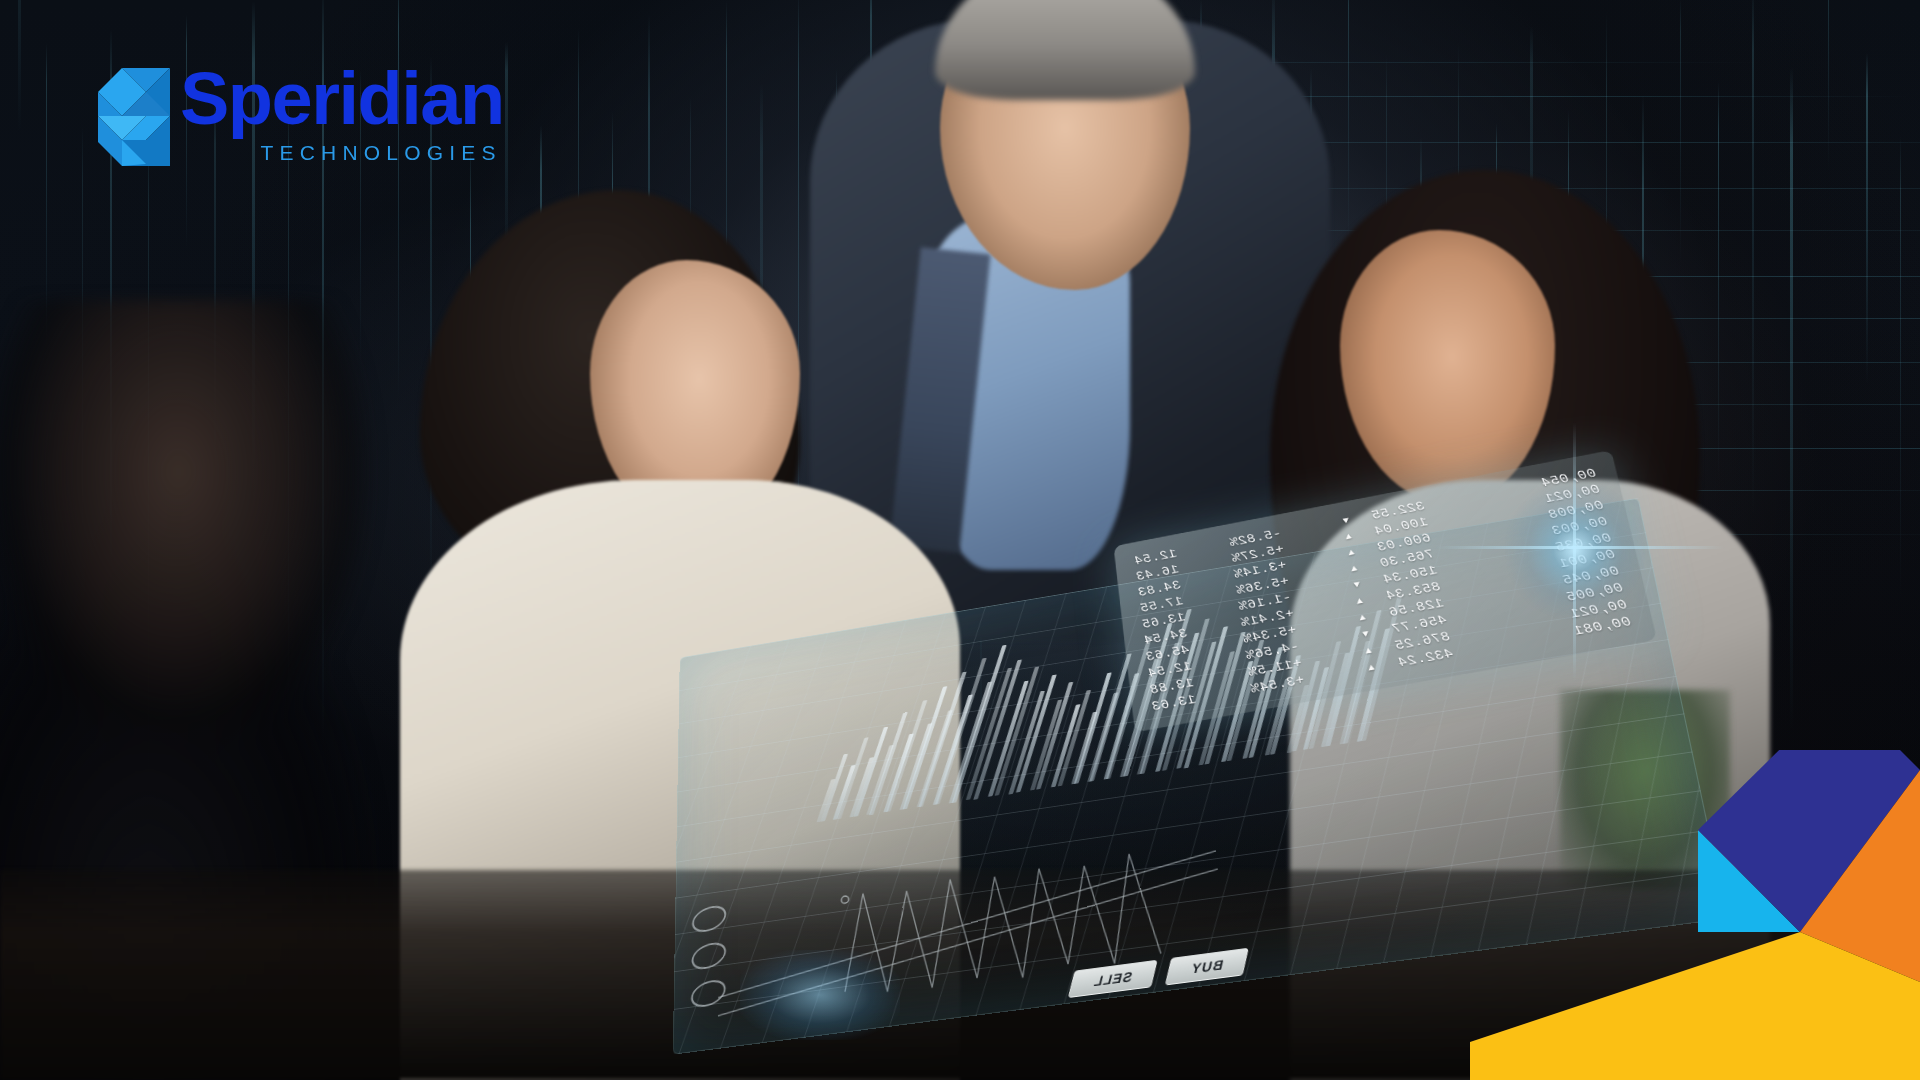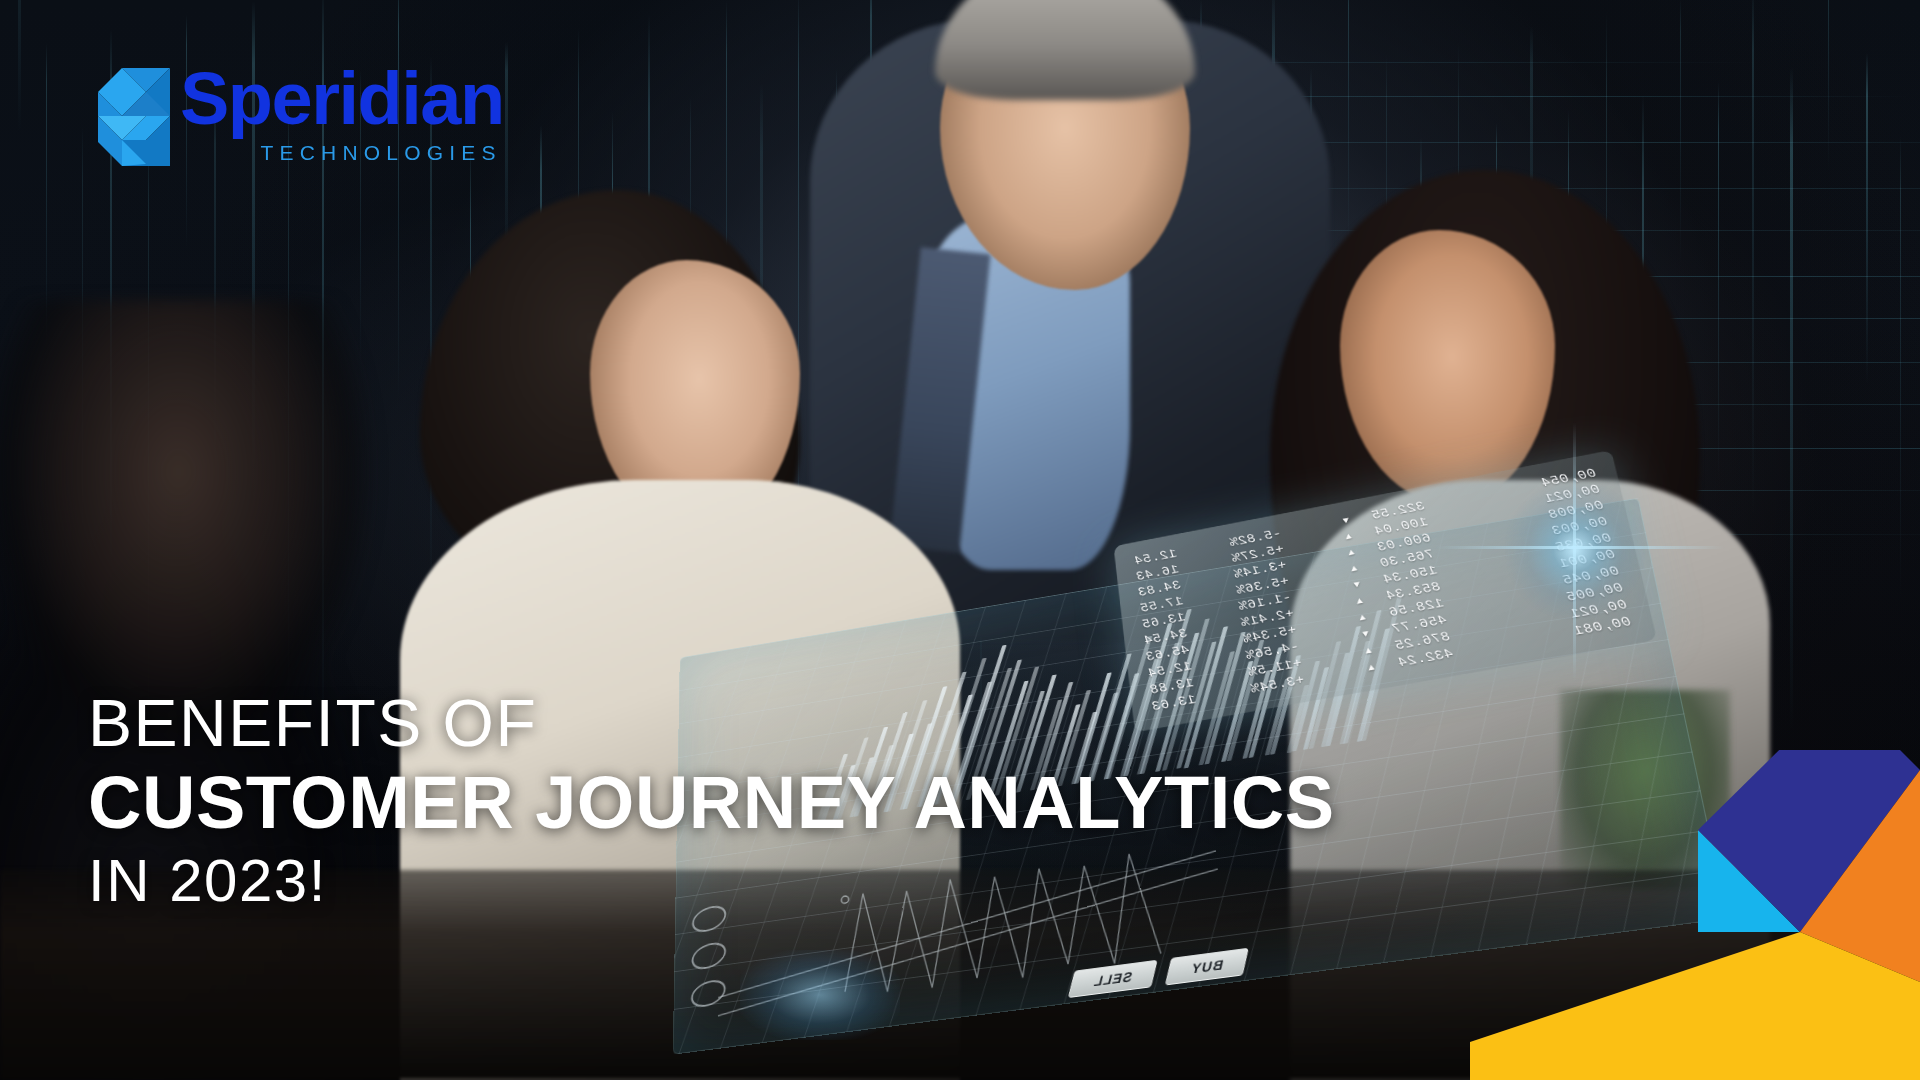--- a/index.html
+++ b/index.html
@@ -665,25 +665,20 @@
       <polygon points="30,72 54,72 78,48 78,98 30,98" fill="#1279c4"></polygon>
       <polygon points="6,48 30,72 30,98 6,74" fill="#1f8fdc"></polygon>
       <polygon points="30,72 54,96 30,98" fill="#2aa6ef"></polygon>
     </svg>
     <div class="logo-text-block">
       <div class="logo-word">Speridian</div>
       <div class="logo-sub">TECHNOLOGIES</div>
     </div>
   </div>
 
-  <div class="headline">
-    <div class="hl-1">BENEFITS OF</div>
-    <div class="hl-2">CUSTOMER JOURNEY ANALYTICS</div>
-    <div class="hl-3">IN 2023!</div>
-  </div>
 
   <svg class="corner-deco" viewBox="0 0 450 330" preserveAspectRatio="none">
     <polygon id="shapeCyan" points="228,80 330,182 228,182" fill="#17b4ed"></polygon>
     <polygon id="shapeIndigo" points="228,80 370,-60 450,20 330,182" fill="#2e3192"></polygon>
     <polygon id="shapeOrange" points="450,20 450,232 330,182" fill="#f1811f"></polygon>
     <polygon id="shapeYellow" points="330,182 450,232 450,330 0,330 0,292" fill="#fbc014"></polygon>
   </svg>
 
 </div>
 

